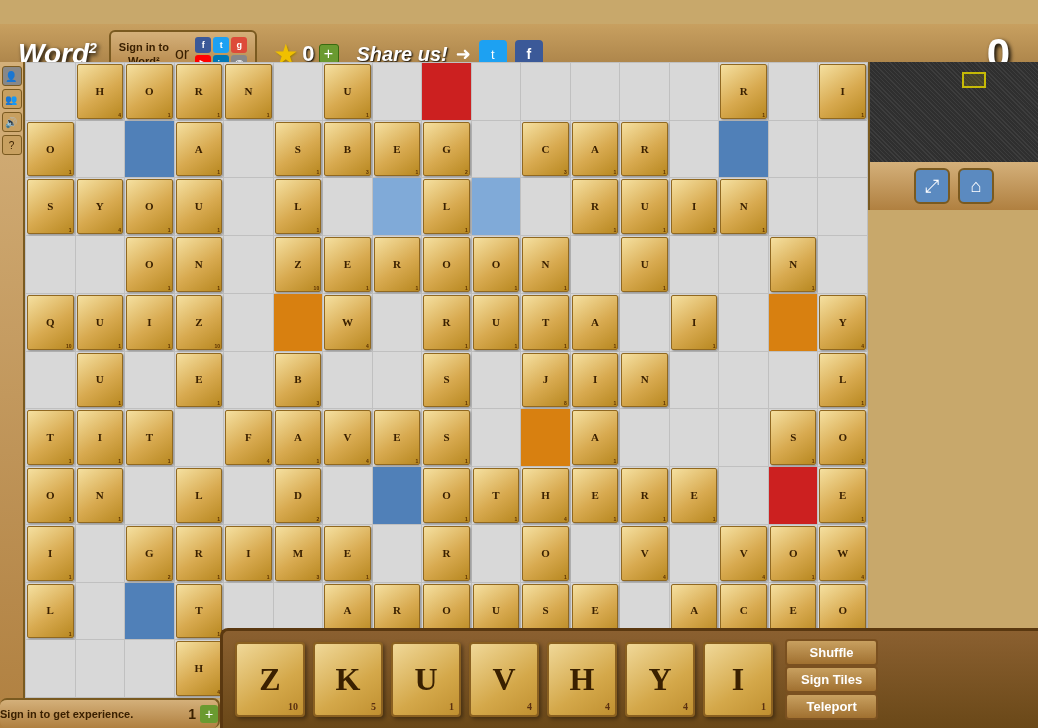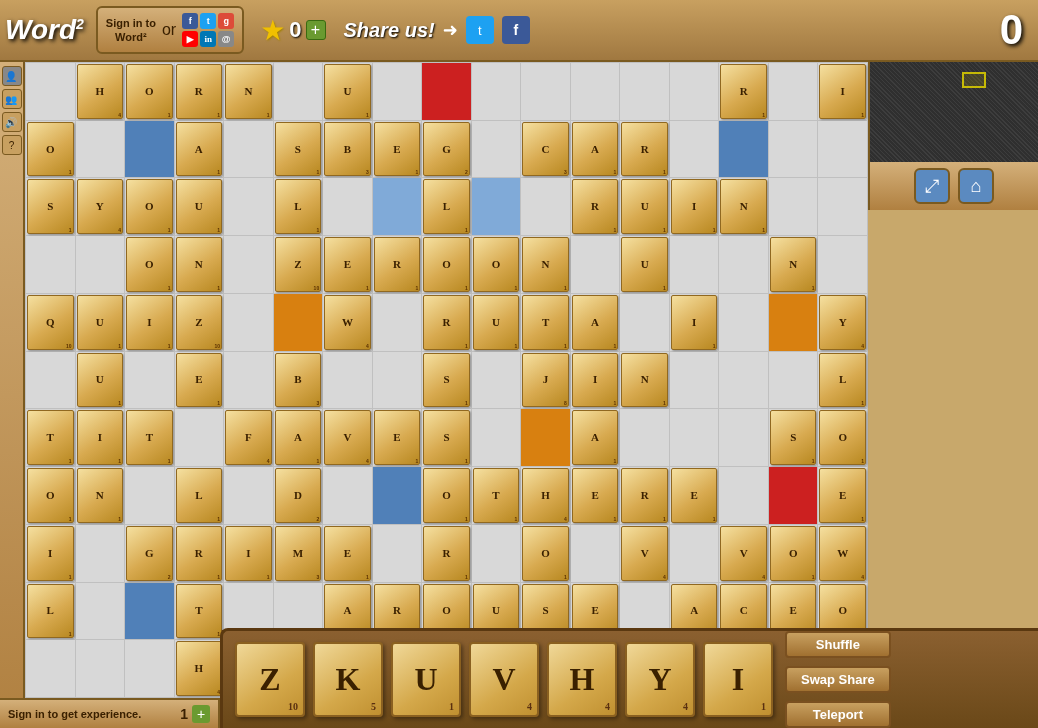--- a/index.html
+++ b/index.html
@@ -12,23 +12,24 @@
       position: relative;
     }
 
     
     #top-bar {
       height: 62px;
       background: linear-gradient(180deg, #c8a060 0%, #a07840 100%);
       border-bottom: 2px solid #7a5a20;
       display: flex;
       align-items: center;
-      padding: 0 5px;
+      padding: 0 18px;
       gap: 8px;
       position: relative;
+      margin-top: 24px;
     }
 
     #logo {
       font-size: 28px;
       font-weight: bold;
       color: #fff;
       font-style: italic;
       text-shadow: 2px 2px 4px #000;
       margin-right: 4px;
     }
@@ -290,21 +291,21 @@
       bottom: 3px;
       right: 5px;
       font-size: 10px;
       color: #5a3010;
       font-weight: bold;
     }
 
     #side-buttons {
       display: flex;
       flex-direction: column;
-      gap: 8px;
+      gap: 0;
       margin-left: 4px;
     }
     .side-btn {
       background: linear-gradient(180deg, #c8a060 0%, #a07030 100%);
       border: 2px solid #7a5020;
       border-radius: 4px;
       color: #fff;
       font-size: 13px;
       font-weight: bold;
       padding: 4px 14px;
@@ -318,22 +319,23 @@
       position: absolute;
       bottom: 0;
       left: 0;
       width: 220px;
       height: 30px;
       background: linear-gradient(180deg, #d4b07a 0%, #b08040 100%);
       border-top: 2px solid #7a5a20;
       border-right: 2px solid #7a5a20;
       display: flex;
       align-items: center;
-      padding: 0 8px;
+      padding: 0 0;
       gap: 8px;
+      border-radius: 7px;
     }
     #status-text {
       font-size: 11px;
       color: #3a2000;
       font-weight: bold;
     }
     #score-display {
       margin-left: auto;
       display: flex;
       align-items: center;
@@ -1214,21 +1216,21 @@
   <div class="rack-tile">Z<span class="rack-tile-score">10</span></div>
   <div class="rack-tile">K<span class="rack-tile-score">5</span></div>
   <div class="rack-tile">U<span class="rack-tile-score">1</span></div>
   <div class="rack-tile">V<span class="rack-tile-score">4</span></div>
   <div class="rack-tile">H<span class="rack-tile-score">4</span></div>
   <div class="rack-tile">Y<span class="rack-tile-score">4</span></div>
   <div class="rack-tile">I<span class="rack-tile-score">1</span></div>
 
   <div id="side-buttons">
     <div class="side-btn">Shuffle</div>
-    <div class="side-btn">Swap Share</div>
+    <div class="side-btn">Sign Tiles</div>
     <div class="side-btn">Teleport</div>
   </div>
 </div>
 
 <div id="status-bar">
   <span id="status-text">Sign in to get experience.</span>
   <div id="score-display">
     <span id="turn-score">1</span>
     <div class="score-btn">+</div>
   </div>

